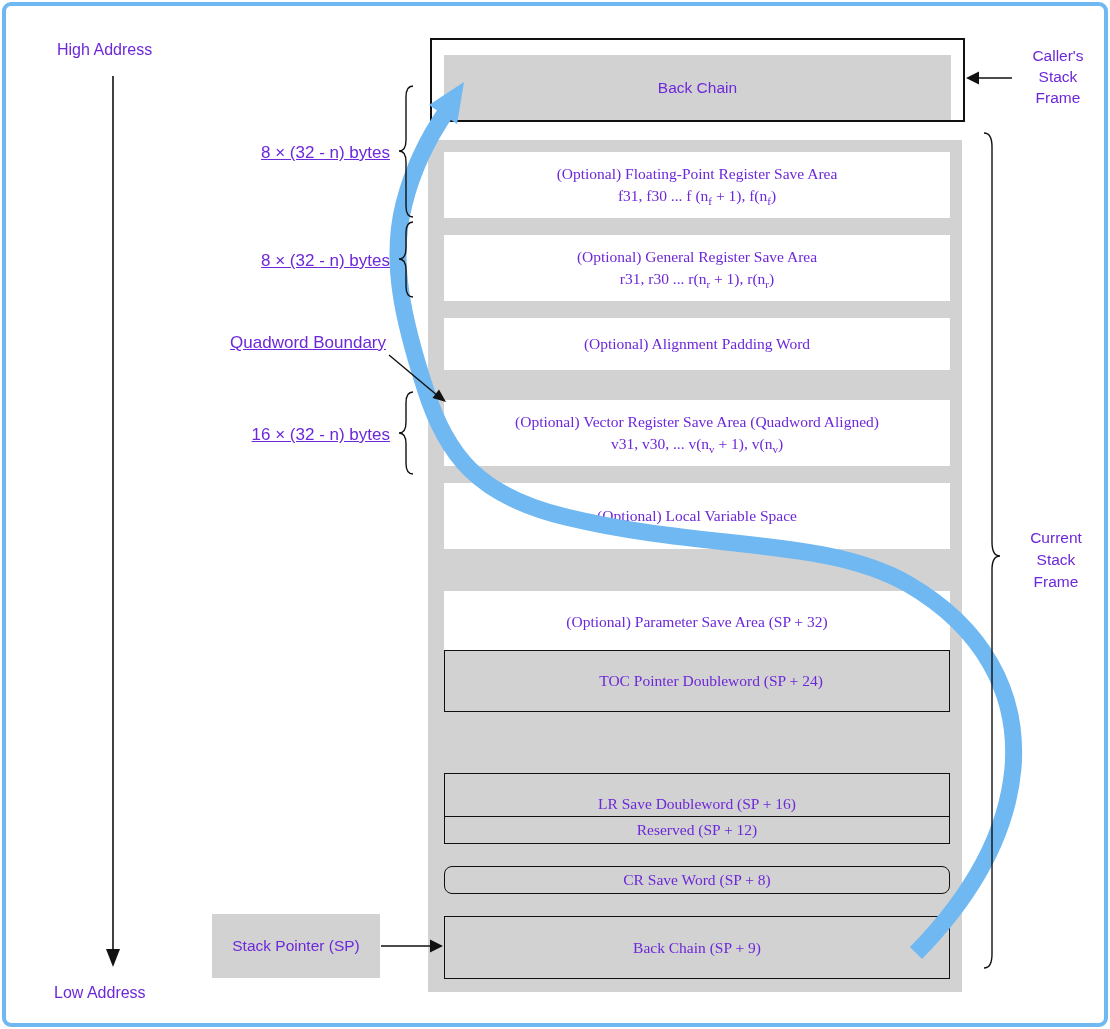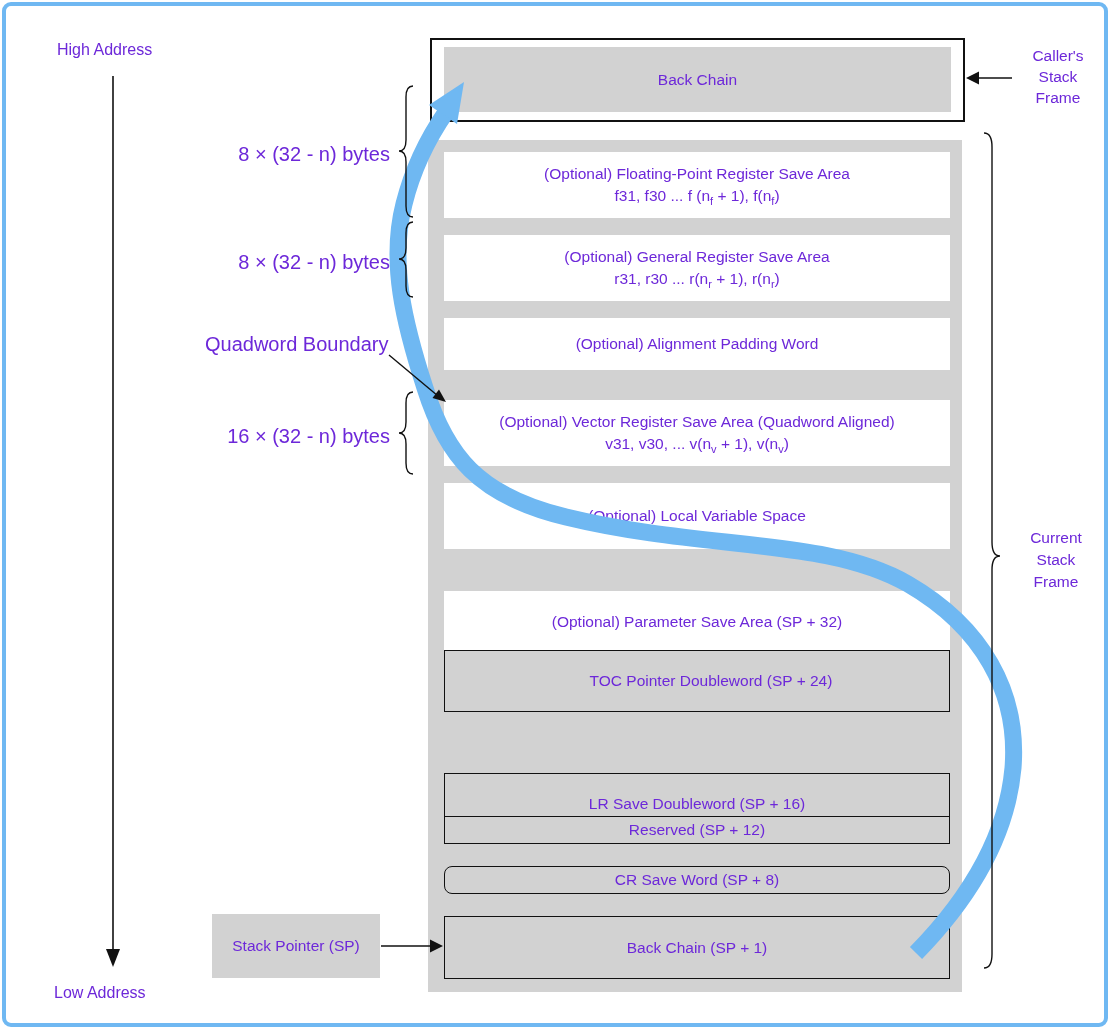--- a/index.html
+++ b/index.html
@@ -5,37 +5,37 @@
   html,body{margin:0;padding:0;background:#ffffff;}
   .canvas{
     position:relative;width:1110px;height:1029px;background:#ffffff;overflow:hidden;
     font-family:"Liberation Sans","DejaVu Sans",sans-serif;color:#6d28d9;
   }
   .frame-border{
     position:absolute;left:2px;top:2px;right:2px;bottom:2px;
     border:4px solid #6FB8F2;border-radius:9px;pointer-events:none;
   }
   .txt{position:absolute;font-size:16px;line-height:19px;white-space:nowrap;}
-  .annot{position:absolute;font-size:20px;white-space:nowrap;text-align:right;}
+  .annot{position:absolute;font-size:17px;white-space:nowrap;text-align:right;text-decoration:underline;}
   .side-label{position:absolute;font-size:15.5px;line-height:21px;text-align:center;}
   .caller-box{
     position:absolute;left:430px;top:38px;width:535px;height:84px;
     background:#ffffff;border:2px solid #111111;box-sizing:border-box;
   }
   .caller-inner{
-    position:absolute;left:12px;top:7px;width:507px;height:65px;background:#D2D2D2;
+    position:absolute;left:12px;top:15px;width:507px;height:65px;background:#D2D2D2;
     display:flex;align-items:center;justify-content:center;font-size:15.5px;
   }
   .stack-container{
     position:absolute;left:428px;top:140px;width:534px;height:852px;background:#D2D2D2;
   }
   .row{
     position:absolute;left:444px;width:506px;box-sizing:border-box;
     display:flex;flex-direction:column;align-items:center;justify-content:center;
-    font-size:15.5px;line-height:22px;text-align:center;
+    font-size:15.5px;line-height:22px;text-align:center;font-family:Liberation Serif, serif;
   }
   .row.white{background:#ffffff;}
   .row.bordered{background:#D2D2D2;border:1.6px solid #111111;}
   .row sub{font-size:11px;line-height:0;}
   .sp-box{
     position:absolute;left:212px;top:914px;width:168px;height:64px;background:#D2D2D2;
     display:flex;align-items:center;justify-content:center;font-size:15.5px;
   }
   svg.overlay{position:absolute;left:0;top:0;pointer-events:none;}
 </style>
@@ -88,21 +88,21 @@
   <div class="row bordered" style="top:733px;height:61px;margin-top:40px;">
     <div>LR Save Doubleword (SP + 16)</div>
   </div>
   <div class="row bordered" style="top:816px;height:28px;">
     <div>Reserved (SP + 12)</div>
   </div>
   <div class="row bordered" style="top:866px;height:28px;border-radius:8px;">
     <div>CR Save Word (SP + 8)</div>
   </div>
   <div class="row bordered" style="top:916px;height:63px;">
-    <div>Back Chain (SP + 1)</div>
+    <div>Back Chain (SP + 9)</div>
   </div>
 
   <div class="annot" style="left:230px;top:143px;width:160px;">8 × (32 - n) bytes</div>
   <div class="annot" style="left:230px;top:251px;width:160px;">8 × (32 - n) bytes</div>
   <div class="annot" style="left:205px;top:333px;width:181px;">Quadword Boundary</div>
   <div class="annot" style="left:222px;top:425px;width:168px;">16 × (32 - n) bytes</div>
 
   <div class="sp-box">Stack Pointer (SP)</div>
 
   <div class="side-label" style="left:1012px;top:527px;width:88px;line-height:22px;">

